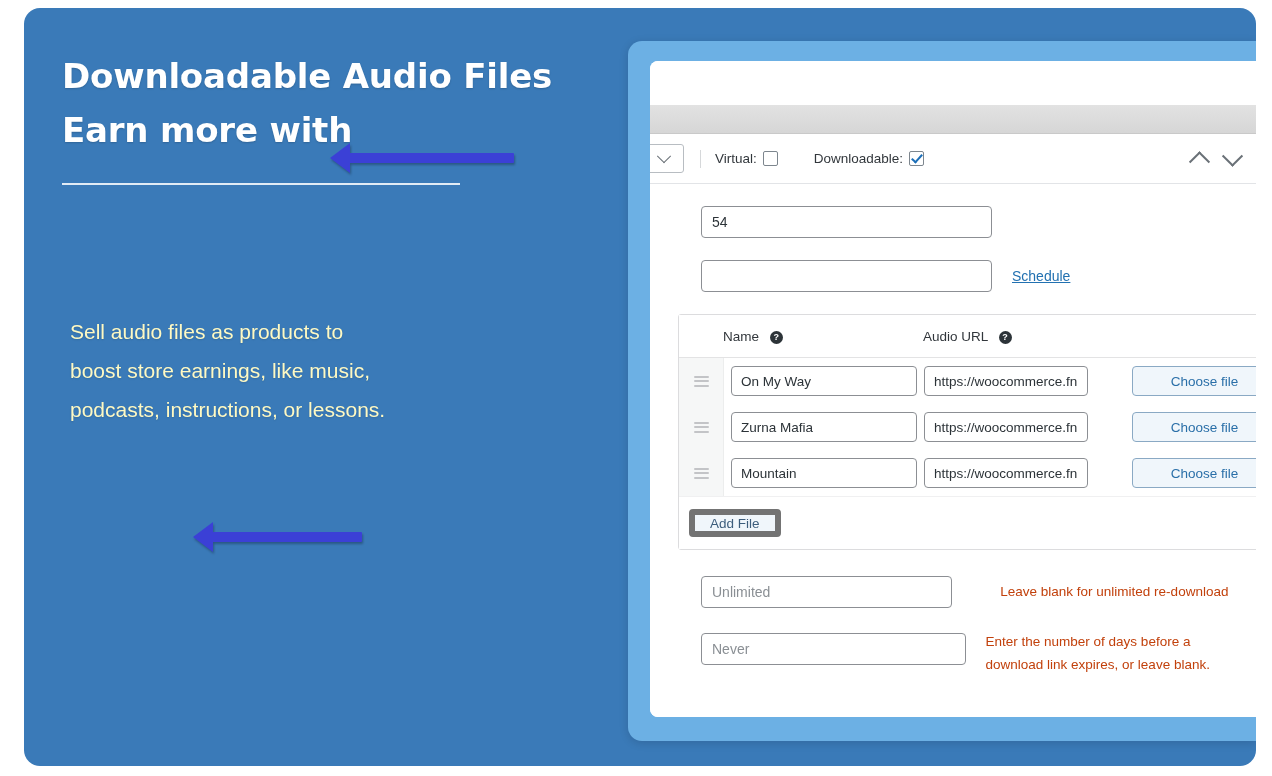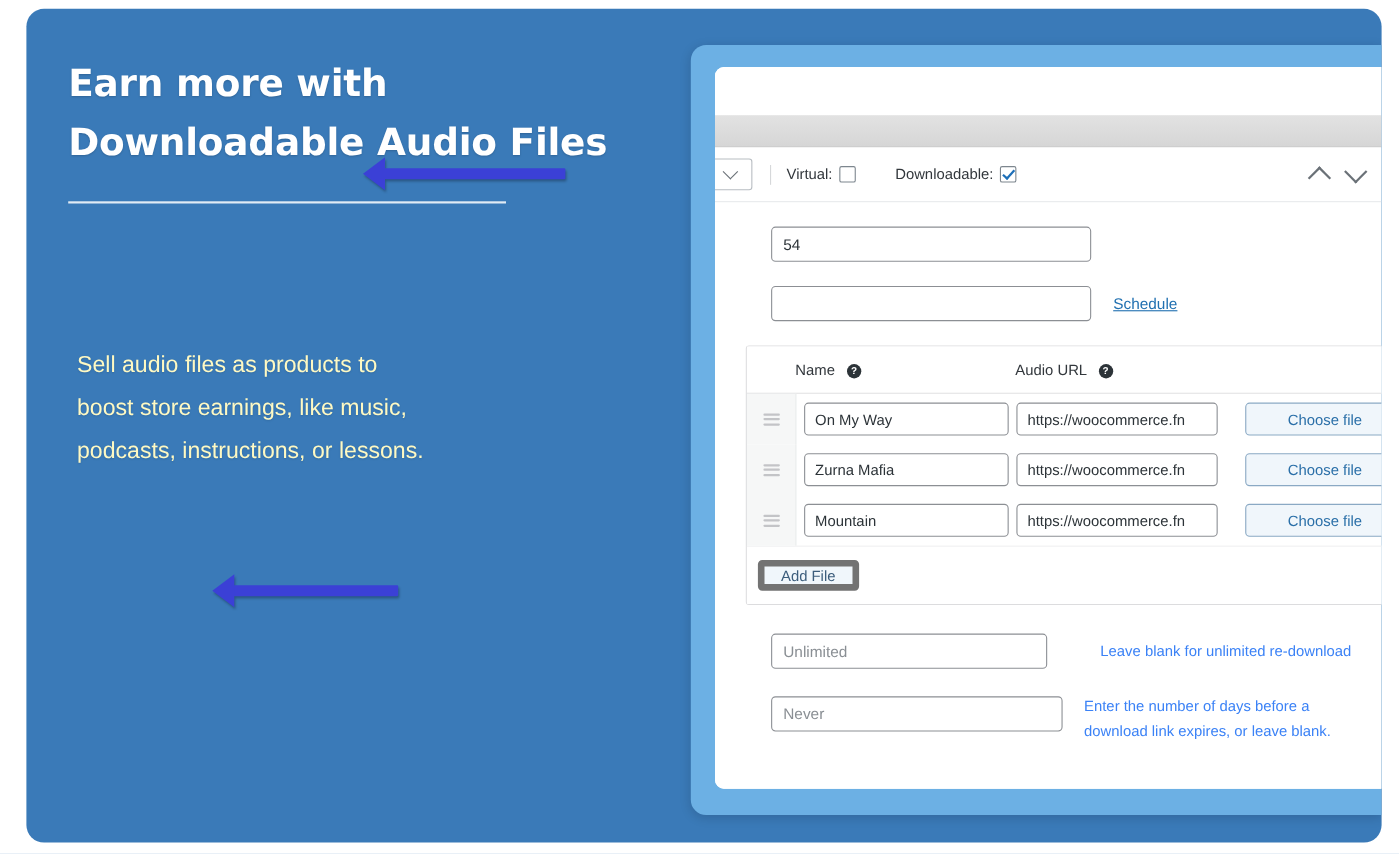--- a/index.html
+++ b/index.html
@@ -266,21 +266,21 @@
     background: #fff;
     font-size: 13.5px;
     color: #2c3338;
     display: flex;
     align-items: center;
     padding: 0 9px;
     overflow: hidden;
     white-space: nowrap;
   }
   .name-input { width: 186px; margin-left: 7px; }
-  .url-input  { width: 183px; }
+  .url-input  { width: 164px; }
 
   .choose-btn {
     box-sizing: border-box;
     height: 30px;
     min-width: 108px;
     border: 1px solid #8aa9c4;
     border-radius: 4px;
     background: #f0f6fb;
     color: #2a6fa8;
     font-size: 13.5px;
@@ -307,21 +307,21 @@
     border-radius: 4px;
     background: #f0f6fb;
     color: #3c5d7c;
     font-size: 13.5px;
     display: flex;
     align-items: center;
   }
 
   .helper {
     font-size: 13.5px;
-    color: #3b82f6;
+    color: #c2410c;
     line-height: 1.68;
     margin-left: 20px;
     width: 300px;
   }
   .helper .ln { display: block; white-space: nowrap; }
 
   
   .arrow {
     position: absolute;
     height: 10px;
@@ -343,22 +343,22 @@
 </style>
 </head>
 <body>
 
 <div id="stage">
 
   <div class="promo-card">
 
     <div class="promo-copy">
       <div class="promo-title">
+        <span class="ln">Downloadable Audio Files</span>
         <span class="ln">Earn more with</span>
-        <span class="ln">Downloadable Audio Files</span>
       </div>
       <div class="promo-rule"></div>
     </div>
 
     <div class="promo-body">
       <span class="ln">Sell audio files as products to</span>
       <span class="ln">boost store earnings, like music,</span>
       <span class="ln">podcasts, instructions, or lessons.</span>
     </div>
 

